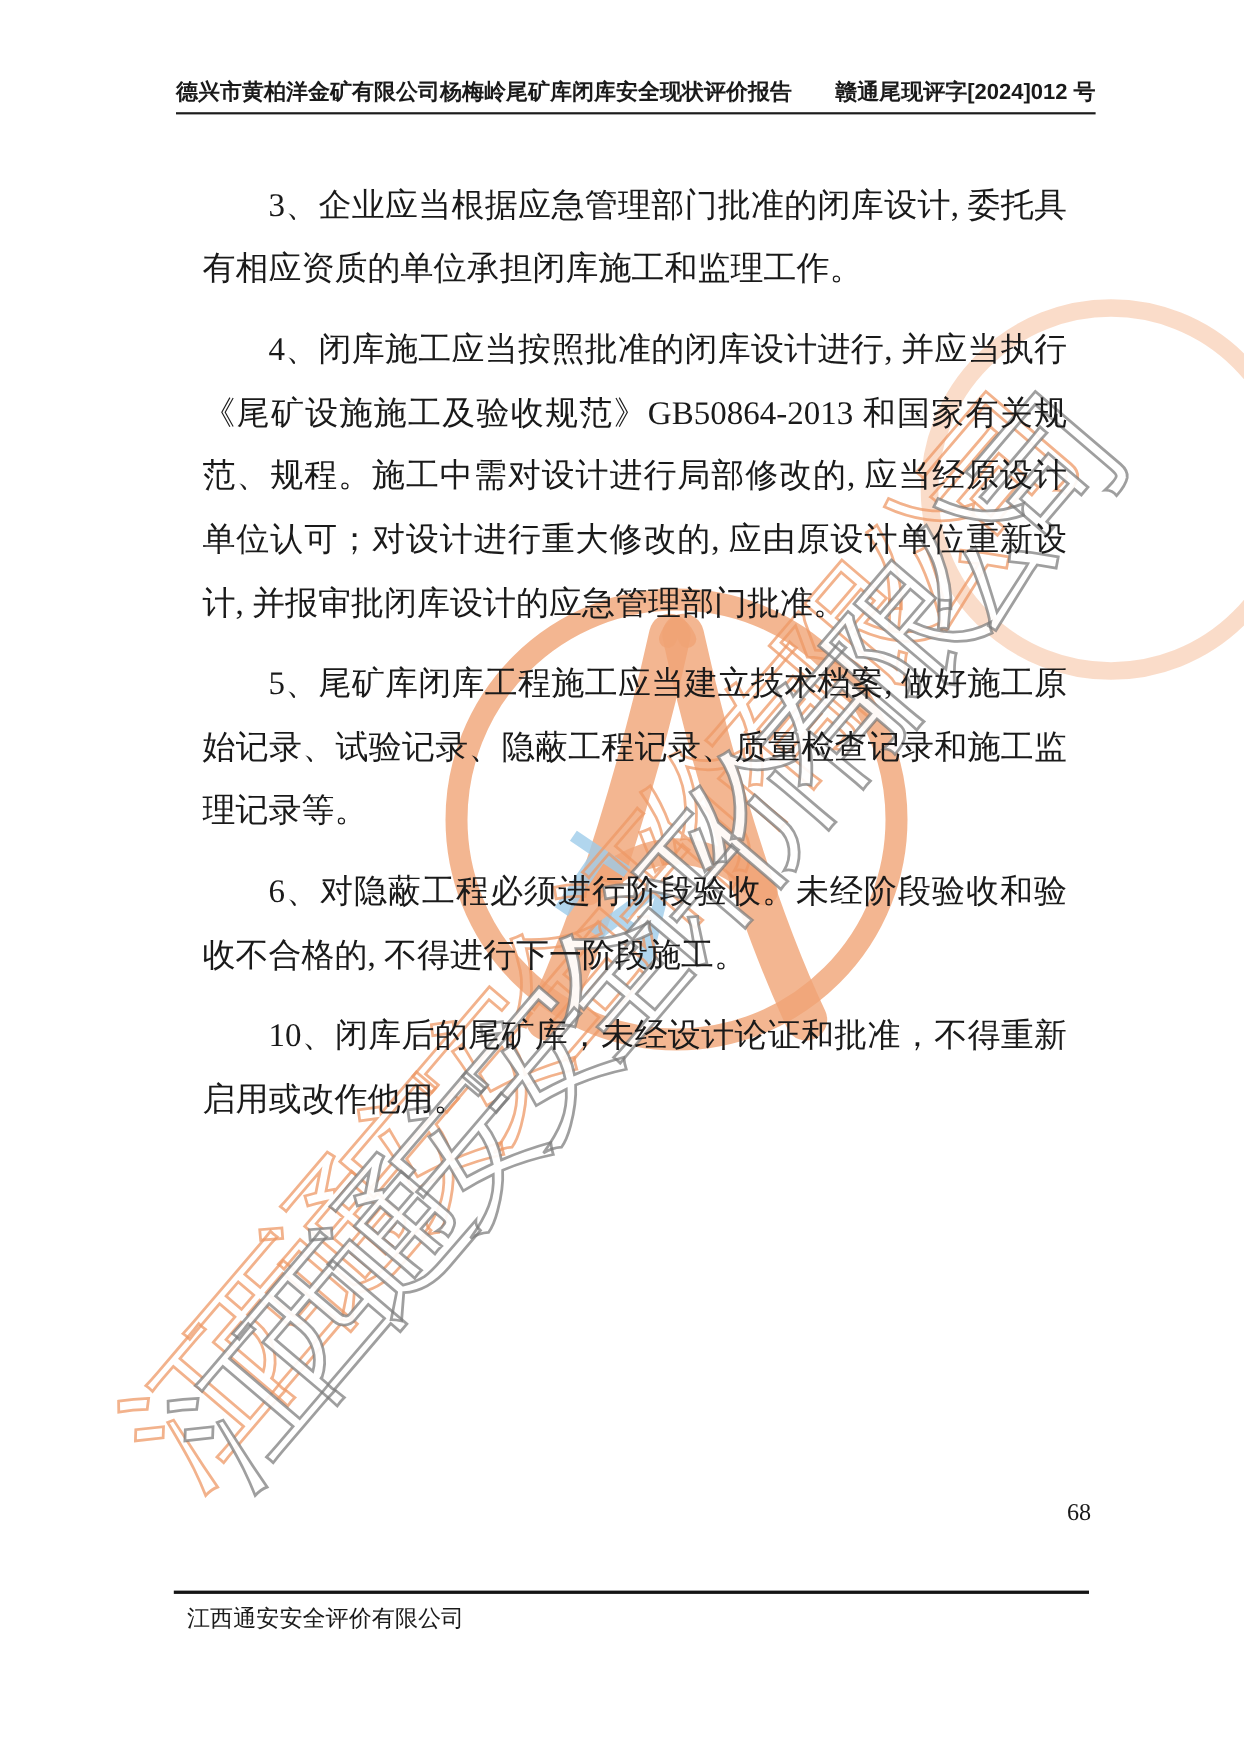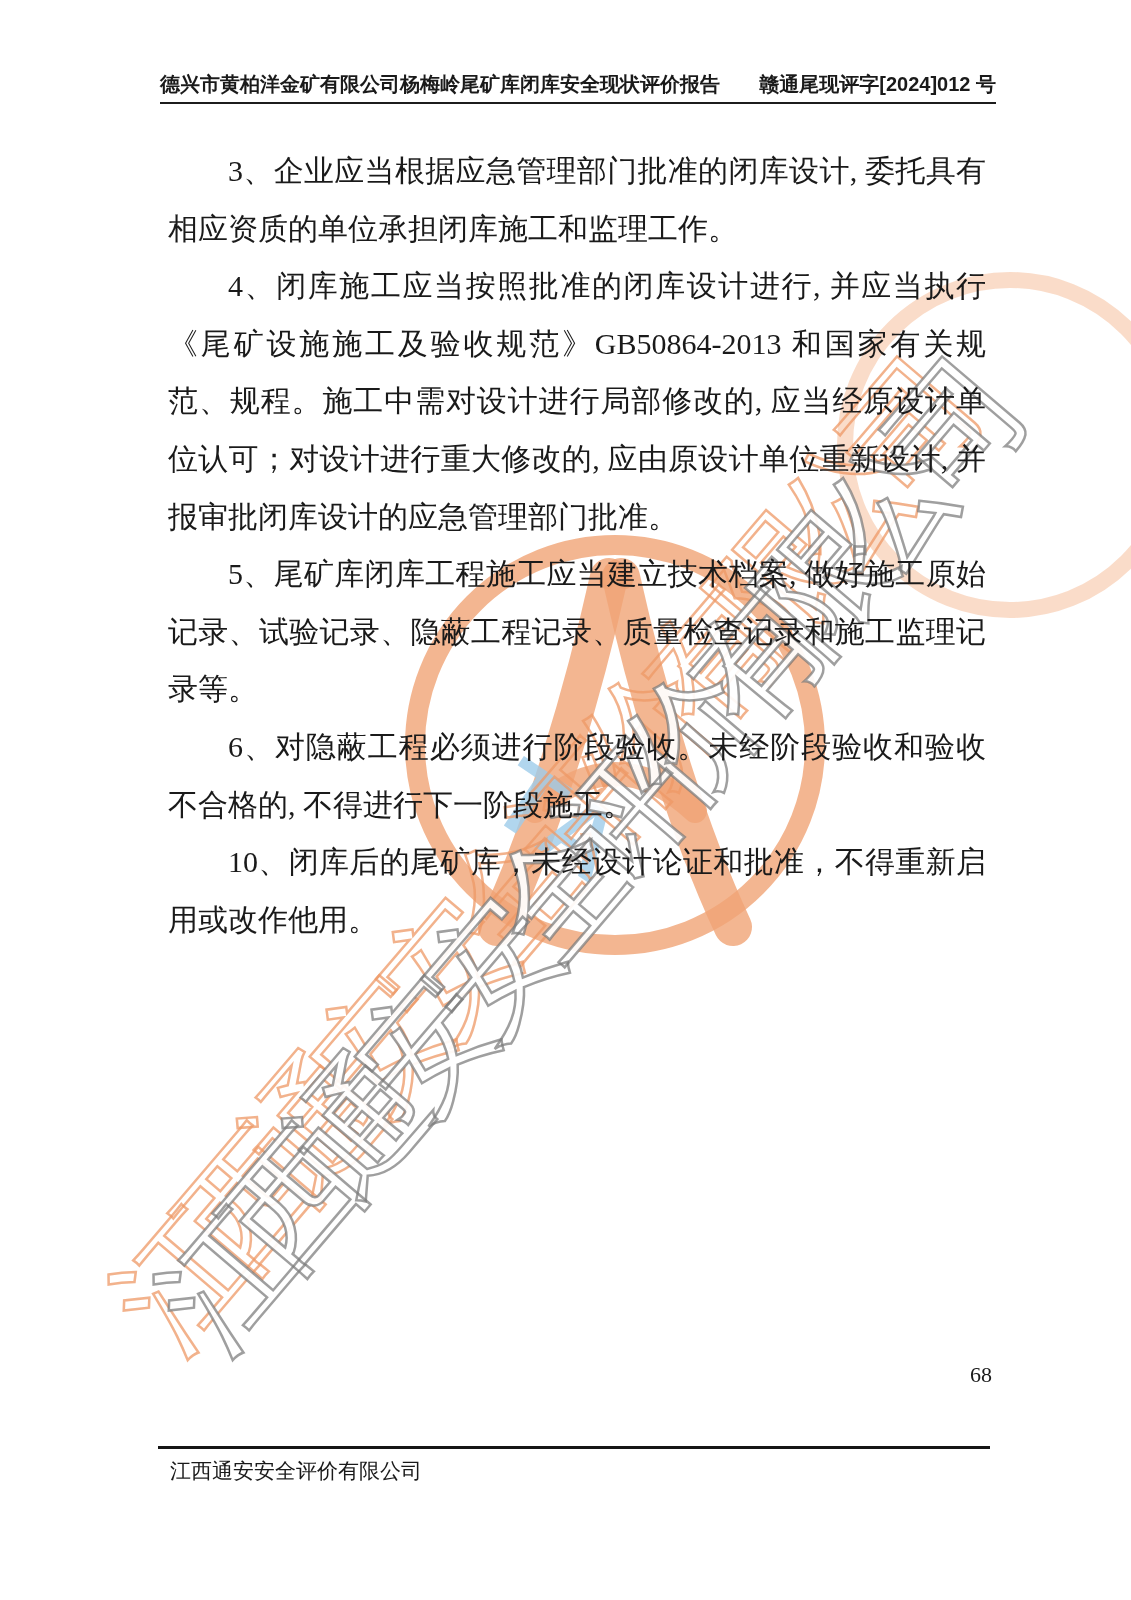--- a/index.html
+++ b/index.html
@@ -20,21 +20,21 @@
     padding-bottom:6px;border-bottom:2px solid #1c1c1c;
     z-index:5;
   }
   
   .doc-body{
     position:absolute;left:168px;top:142px;width:818px;
     font-size:30px;line-height:57.6px;
     text-align:justify;
     z-index:4;
   }
-  .doc-body p{margin:0;text-indent:2em;}
+  .doc-body p{margin:16px;text-indent:2em;}
   
   .wm{position:absolute;inset:0;z-index:0;}
   .wm-logo{position:absolute;left:395px;top:525px;width:440px;height:440px;}
   .wm-blue{
     position:absolute;left:532px;top:742px;
     font-family:"Liberation Sans","DejaVu Sans",sans-serif;
     font-size:100px;font-weight:bold;line-height:100px;
     color:rgba(158,204,234,0.8);
     letter-spacing:4px;
     transform:rotate(34deg);transform-origin:left top;

